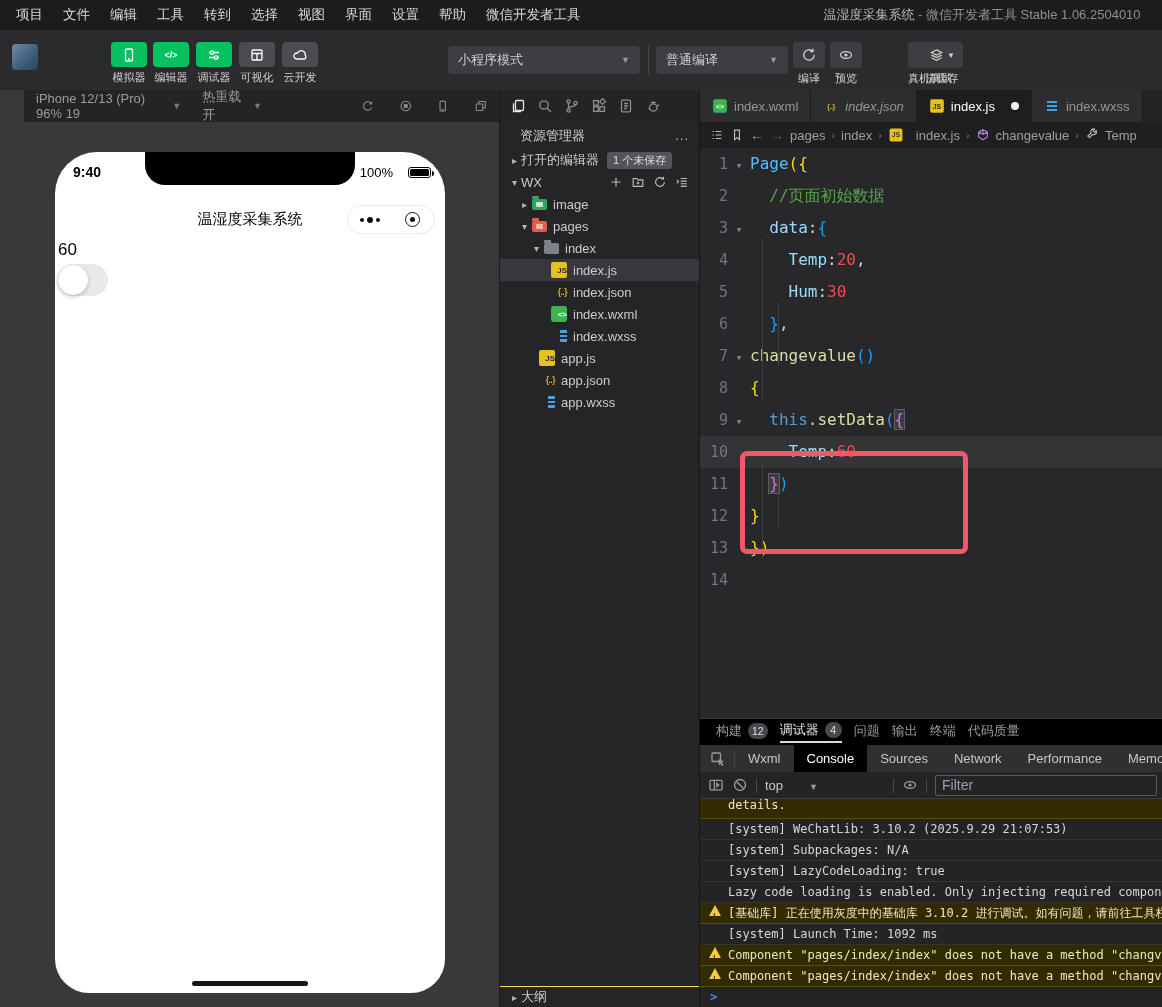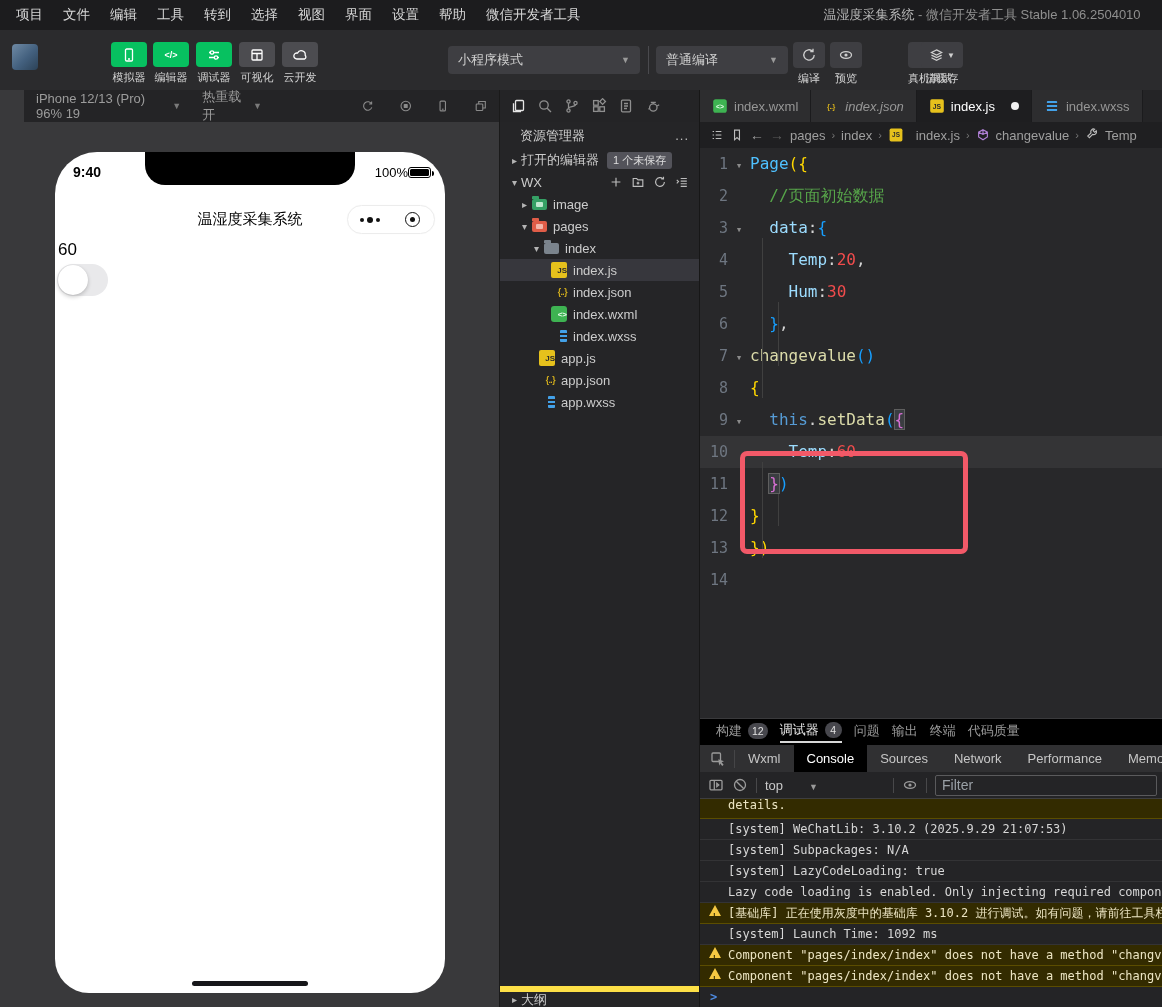--- a/index.html
+++ b/index.html
@@ -44,21 +44,21 @@
   .sim-bar { height:32px; background:#242426; display:flex; align-items:center; padding:0 12px;
     font-size:13px; color:#9c9c9c; }
   .sim-bar .car { font-size:9px; color:#7a7a7a; margin:0 4px; }
   .sim-bar .ic { color:#8a8a8a; margin-left:24px; }
   .phone { position:absolute; left:55px; top:62px; width:390px; height:841px; background:#fff;
     border-radius:42px 42px 34px 34px; overflow:hidden; }
   .notch { position:absolute; left:90px; top:0; width:210px; height:33px; background:#000;
     border-radius:0 0 20px 20px; }
   .ph-status { position:absolute; left:0; top:12px; width:100%; display:flex; color:#000; }
   .ph-time { margin-left:18px; font-size:14px; font-weight:bold; }
-  .ph-batt-wrap { margin-left:auto; margin-right:14px; display:flex; align-items:center; gap:0;
+  .ph-batt-wrap { margin-left:auto; margin-right:14px; display:flex; align-items:center; gap:15px;
     font-size:13px;justify-content:center; }
   .batt { width:23px; height:11px; border:1px solid #000; border-radius:3px; position:relative; }
   .batt::before { content:""; position:absolute; left:1px; top:1px; right:1px; bottom:1px;
     background:#000; border-radius:1.5px; }
   .batt::after { content:""; position:absolute; right:-4px; top:3px; width:2px; height:5px;
     background:#000; border-radius:0 2px 2px 0; }
   .ph-nav { position:absolute; left:0; top:48px; width:100%; height:40px; }
   .ph-title { position:absolute; left:0; width:100%; text-align:center; top:10px; font-size:15px;
     color:#000; }
   .capsule { position:absolute; right:10px; top:5px; width:88px; height:29px; border:1px solid #ececec;
@@ -117,21 +117,21 @@
   .ic-wxml::after { content:"<>"; font-size:8px; font-weight:bold; color:#eaffee; }
   .ic-wxss { }
   .ic-wxss::after { content:""; width:12px; height:12px;
     background:repeating-linear-gradient(to bottom,#43a1e8 0 2.6px, transparent 2.6px 4.7px);
     border-radius:1px; }
   .badge { margin-left:8px; background:#53535a; color:#dedede; font-size:11px; border-radius:3px;
     padding:1px 6px; }
   .badge:empty { display:none; }
   .wx-icons { margin-left:auto; display:flex; gap:8px; padding-right:10px; color:#bdbdbd; }
   .wx-icons .svgi { width:14px; height:14px; }
-  .outline-row { position:absolute; left:0; bottom:0; width:100%; height:21px; border-top:6px solid #fde047;
+  .outline-row { position:absolute; left:0; bottom:0; width:100%; height:21px; border-top:1px solid #fde047;
     display:flex; align-items:center; color:#cccccc; padding-left:8px; background:#252527; }
 
   
   .editor { position:absolute; left:700px; top:90px; width:462px; height:628px; background:#28282a; }
   .tabbar { height:32px; background:#242426; display:flex; }
   .tab { height:32px; display:flex; align-items:center; gap:6px; padding:0 12px; font-size:13px;
     color:#969696; background:#2d2d2f; border-right:1px solid #1b1b1d; white-space:nowrap; }
   .tab.active { background:#1e1e20; color:#ffffff; }
   .tab.preview .tlabel { font-style:italic; }
   .tab .tree-ic { margin-right:0; transform:scale(0.85); }

